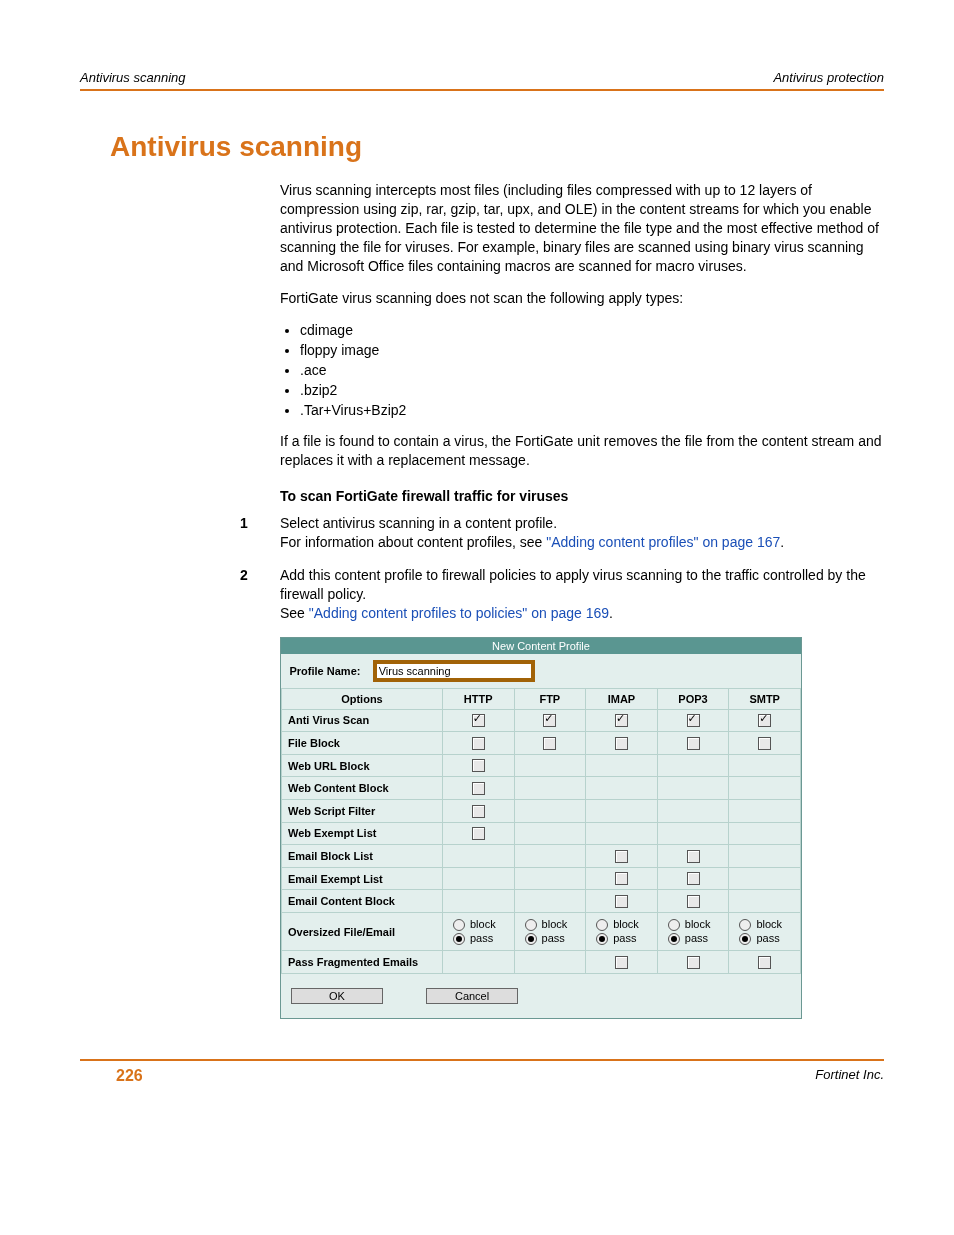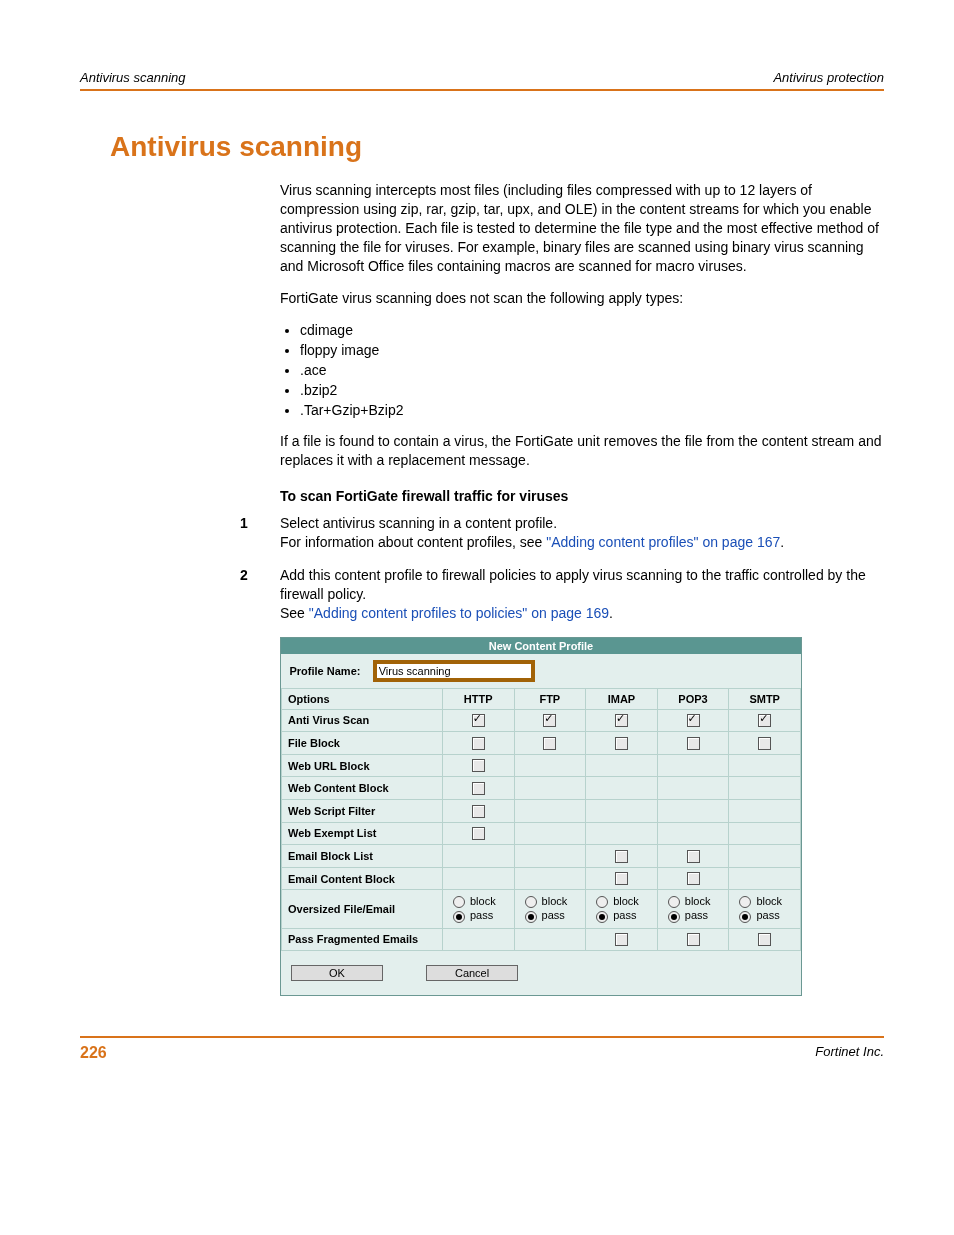--- a/index.html
+++ b/index.html
@@ -77,21 +77,21 @@
     border: 1px solid #6b9893;
     background: #e3efed;
     font-family: Verdana, Arial, sans-serif;
     font-size: 11px;
     width: 520px;
   }
   .ncp .title {
     background: #5a9691;
     color: #fff;
     text-align: center;
-    font-weight: bold;
+    font-weight: normal;
     padding: 2px 0;
   }
   .ncp table {
     width: 100%;
     border-collapse: collapse;
   }
   .ncp td, .ncp th {
     border: 1px solid #b7d2cd;
     padding: 4px 6px;
     text-align: center;
@@ -177,20 +177,21 @@
     display: flex;
     justify-content: space-between;
     border-top: 2px solid #d9731a;
     margin-top: 40px;
     padding-top: 6px;
   }
   .pagenum {
     color: #d9731a;
     font-weight: bold;
     font-size: 16px;
+    margin-left: 36px;
   }
   .company {
     font-style: italic;
     font-size: 13px;
   }
 </style>
 </head>
 <body>
 
 <div class="page">
@@ -202,21 +203,21 @@
   <h1>Antivirus scanning</h1>
 
   <div class="content">
     <p class="para">Virus scanning intercepts most files (including files compressed with up to 12 layers of compression using zip, rar, gzip, tar, upx, and OLE) in the content streams for which you enable antivirus protection. Each file is tested to determine the file type and the most effective method of scanning the file for viruses. For example, binary files are scanned using binary virus scanning and Microsoft Office files containing macros are scanned for macro viruses.</p>
     <p class="para">FortiGate virus scanning does not scan the following apply types:</p>
     <ul class="bullets">
       <li>cdimage</li>
       <li>floppy image</li>
       <li>.ace</li>
       <li>.bzip2</li>
-      <li>.Tar+Gzip+Bzip2</li>
+      <li>.Tar+Virus+Bzip2</li>
     </ul>
     <p class="para">If a file is found to contain a virus, the FortiGate unit removes the file from the content stream and replaces it with a replacement message.</p>
 
     <div class="subhead">To scan FortiGate firewall traffic for viruses</div>
 
     <div class="steps">
       <div class="stepbody">
         <span class="stepnum">1</span>
         <span>Select antivirus scanning in a content profile.</span><br>
         <span>For information about content profiles, see </span><a class="link" href="#">"Adding content profiles" on page 167</a><span>.</span>
@@ -234,21 +235,21 @@
       <table>
         <tbody>
             <tr class="pnrow">
           <td colspan="6">
             <b>Profile Name:</b>
             &nbsp;&nbsp;
             <input type="text" value="Virus scanning" style="">
           </td>
         </tr>
         <tr>
-          <th class="optcol" style="text-align:left">Options</th>
+          <th class="optcol" style="text-align:center">Options</th>
           <th>HTTP</th>
           <th>FTP</th>
           <th>IMAP</th>
           <th>POP3</th>
           <th>SMTP</th>
         </tr>
         </tbody>
           <tbody id="ncp-rows">
             <tr>
               <td class="optcol">Anti Virus Scan</td>
@@ -300,20 +301,28 @@
             </tr>
             <tr>
               <td class="optcol">Email Block List</td>
               <td></td>
               <td></td>
               <td><span class="cbx"></span></td>
               <td><span class="cbx"></span></td>
               <td></td>
             </tr>
             <tr>
+              <td class="optcol">Email Exempt List</td>
+              <td></td>
+              <td></td>
+              <td><span class="cbx"></span></td>
+              <td><span class="cbx"></span></td>
+              <td></td>
+            </tr>
+            <tr>
               <td class="optcol">Email Content Block</td>
               <td></td>
               <td></td>
               <td><span class="cbx"></span></td>
               <td><span class="cbx"></span></td>
               <td></td>
             </tr>
             <tr>
               <td class="optcol">Oversized File/Email</td>
               <td>

